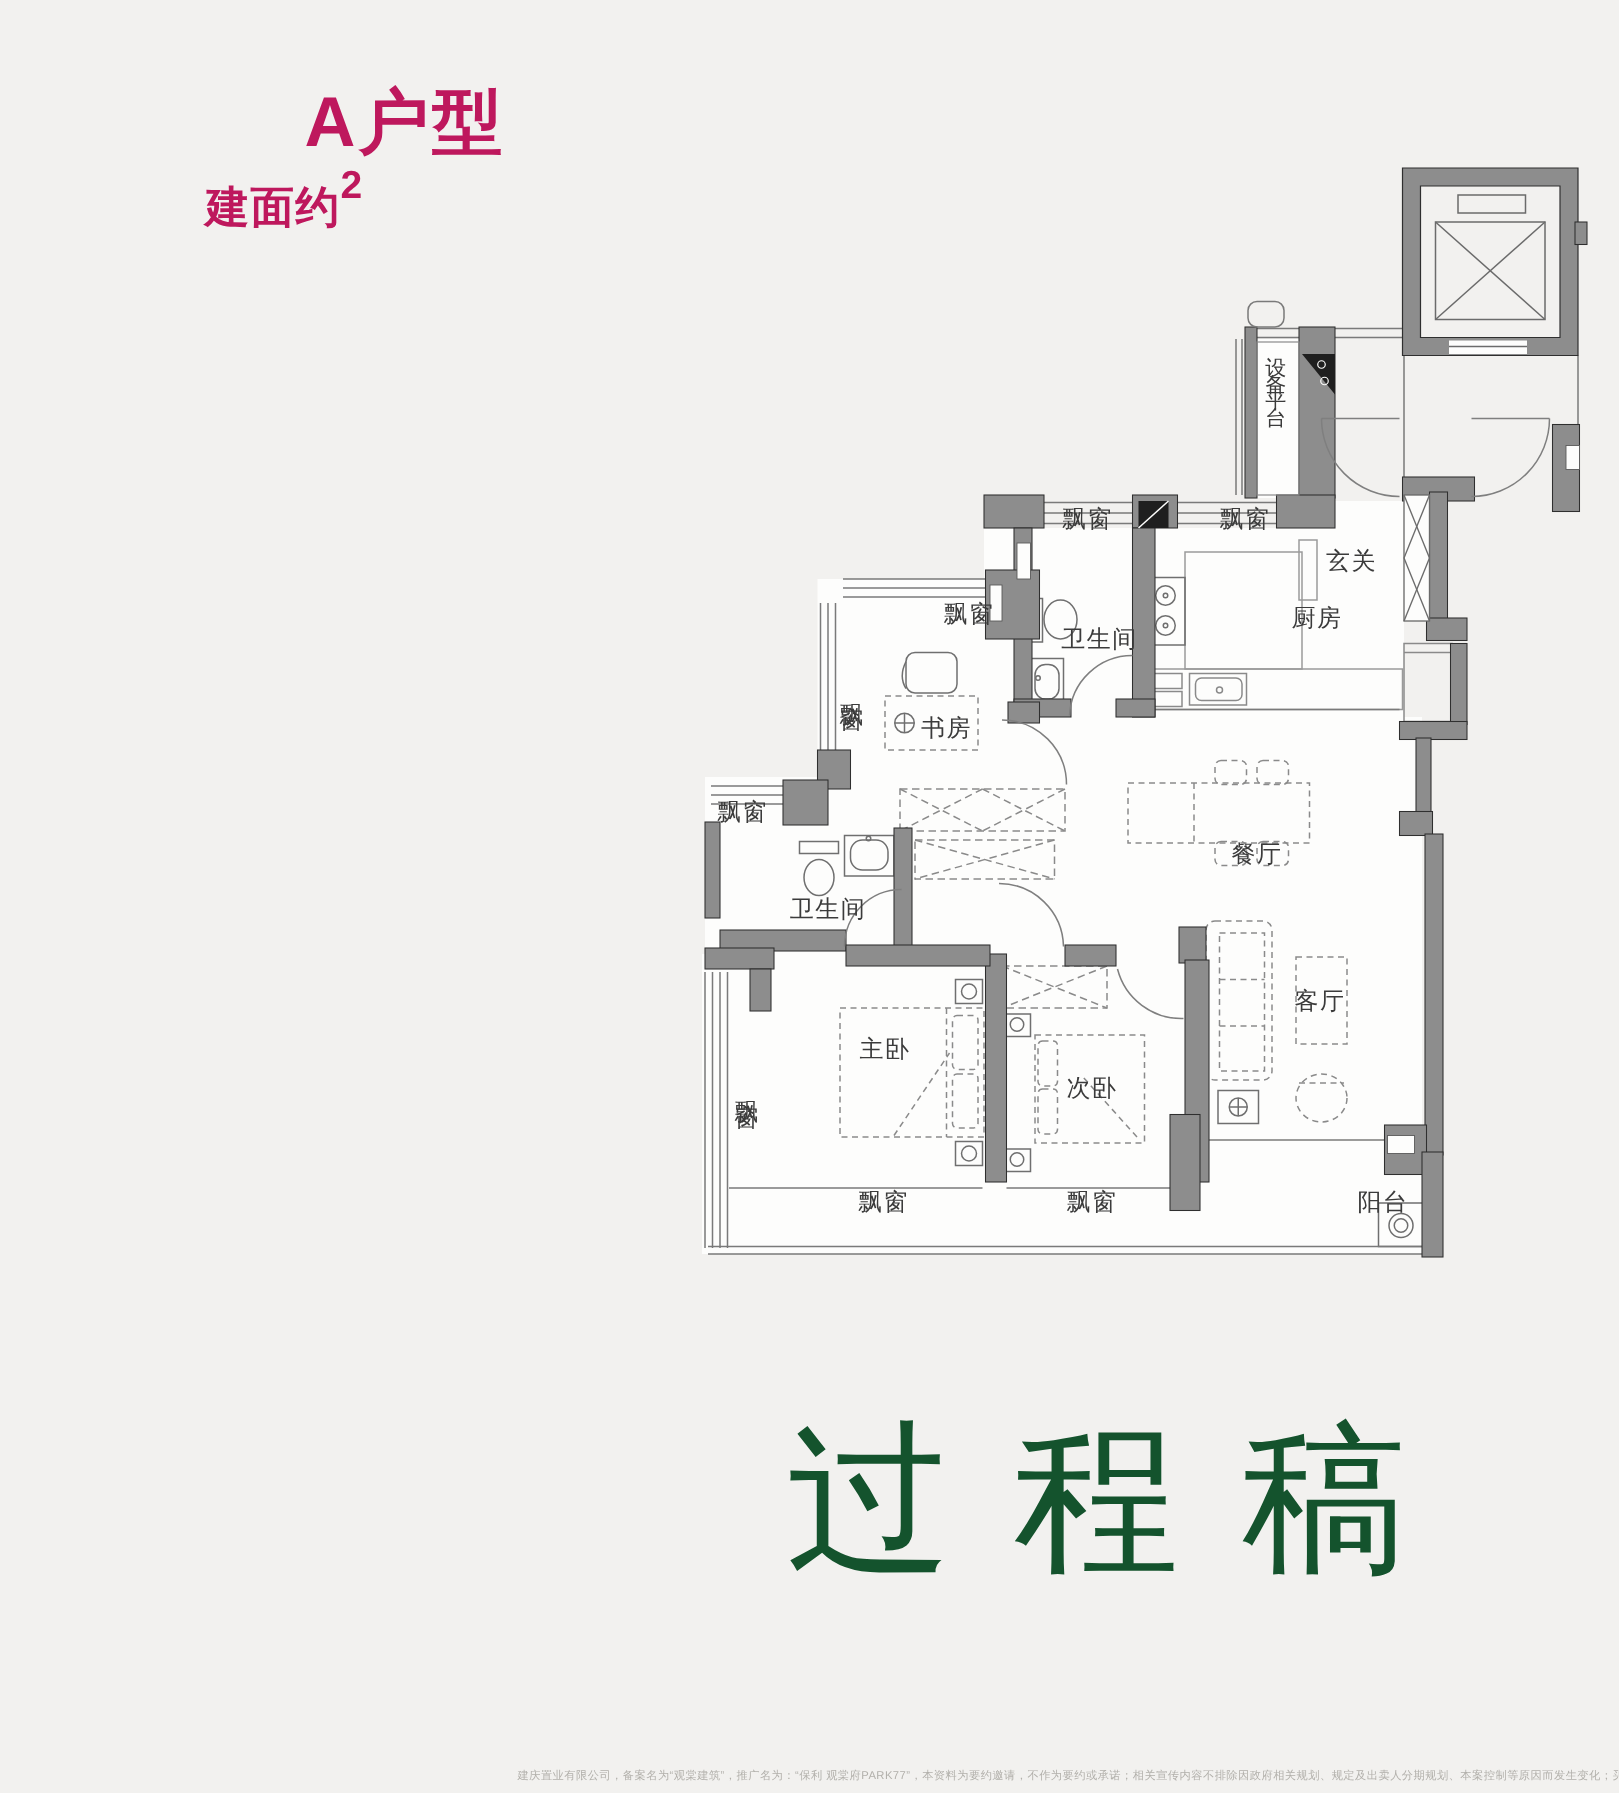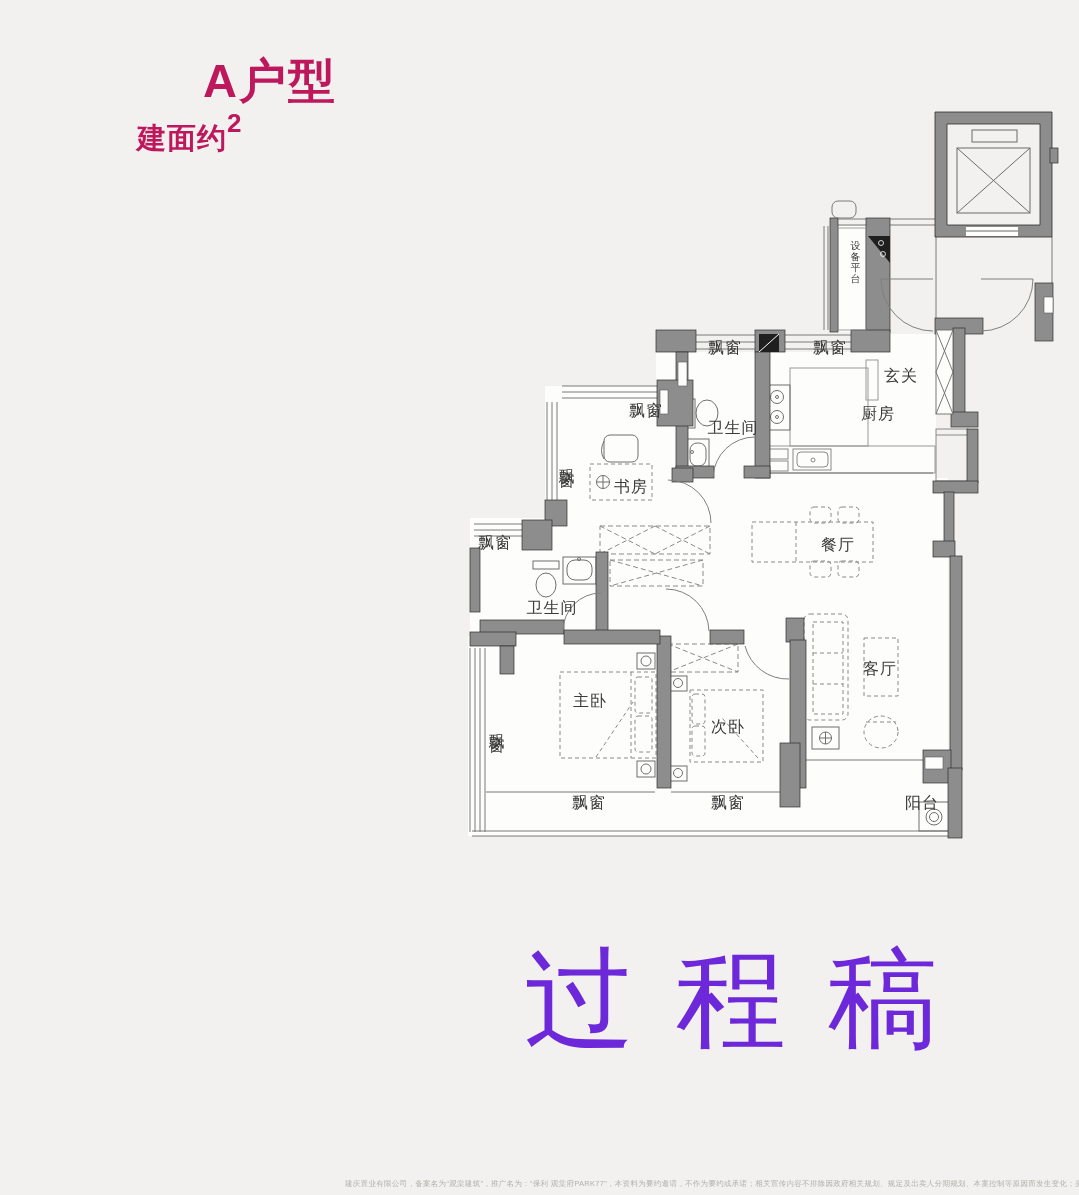--- a/index.html
+++ b/index.html
@@ -2,29 +2,29 @@
 <html><head>
 <meta charset="utf-8">
 <style>
   html,body{margin:0;padding:0;background:#f2f1ef;}
   #page{position:relative;width:1079px;height:1195px;background:#f2f1ef;overflow:hidden;
         font-family:"Liberation Sans","DejaVu Sans",sans-serif;}
   #plan-svg{position:absolute;left:0;top:0;}
   .lbl{position:absolute;transform:translate(-50%,-50%);font-size:16px;color:#3b3b3b;
        letter-spacing:1px;white-space:nowrap;line-height:11px;}
   .lbl.v{writing-mode:vertical-rl;letter-spacing:2px;}
-  .lbl.wrap{white-space:normal;width:21px;text-align:right;font-size:10px;}
+  .lbl.wrap{white-space:normal;width:21px;text-align:center;font-size:14px;}
   #title-block{position:absolute;left:137px;top:50px;color:#be185d;}
   #title-unit{font-size:47px;font-weight:900;margin-left:66px;letter-spacing:2px;}
   #title-area{display:flex;align-items:center;margin-top:6px;}
   #area-prefix{font-size:29px;font-weight:700;letter-spacing:1px;}
   #area-value{font-size:47px;font-weight:900;letter-spacing:1px;margin-left:4px;}
   #area-sup{font-size:26px;font-weight:900;position:relative;top:-16px;}
   #watermark{position:absolute;left:524px;top:926px;font-family:"DejaVu Serif","Liberation Serif",serif;
-             font-size:110px;color:#6d28d9;letter-spacing:42px;white-space:nowrap;}
+             font-size:110px;color:#14532d;letter-spacing:42px;white-space:nowrap;}
   #footer{position:absolute;left:345px;top:1179px;width:730px;font-size:7.5px;color:#b2b0ab;
           white-space:nowrap;letter-spacing:0.3px;}
 </style>
 </head>
 <body>
 
 <div id="page">
 
   <svg id="plan-svg" width="1079" height="1195" viewBox="0 0 1079 1195">
 
@@ -276,21 +276,21 @@
       <path d="M666 589 A43 43 0 0 1 709 631"></path>
       <path d="M745 646 A44 44 0 0 0 789 679"></path>
     </g>
   </svg>
 
   <div class="lbl wrap" style="left:851px;top:262px">设备平台</div>
   <div class="lbl" style="left:901px;top:375px">玄关</div>
   <div class="lbl" style="left:878px;top:413px">厨房</div>
   <div class="lbl" style="left:733px;top:427px">卫生间</div>
   <div class="lbl" style="left:631px;top:486px">书房</div>
-  <div class="lbl" style="left:838px;top:544px">餐厅</div>
+  <div class="lbl" style="left:838px;top:570px">餐厅</div>
   <div class="lbl" style="left:552px;top:607px">卫生间</div>
   <div class="lbl" style="left:590px;top:700px">主卧</div>
   <div class="lbl" style="left:728px;top:726px">次卧</div>
   <div class="lbl" style="left:880px;top:668px">客厅</div>
   <div class="lbl" style="left:922px;top:802px">阳台</div>
 
   <div class="lbl" style="left:725px;top:347px">飘窗</div>
   <div class="lbl" style="left:830px;top:347px">飘窗</div>
   <div class="lbl" style="left:646px;top:410px">飘窗</div>
   <div class="lbl v" style="left:567px;top:458px">飘窗</div>

